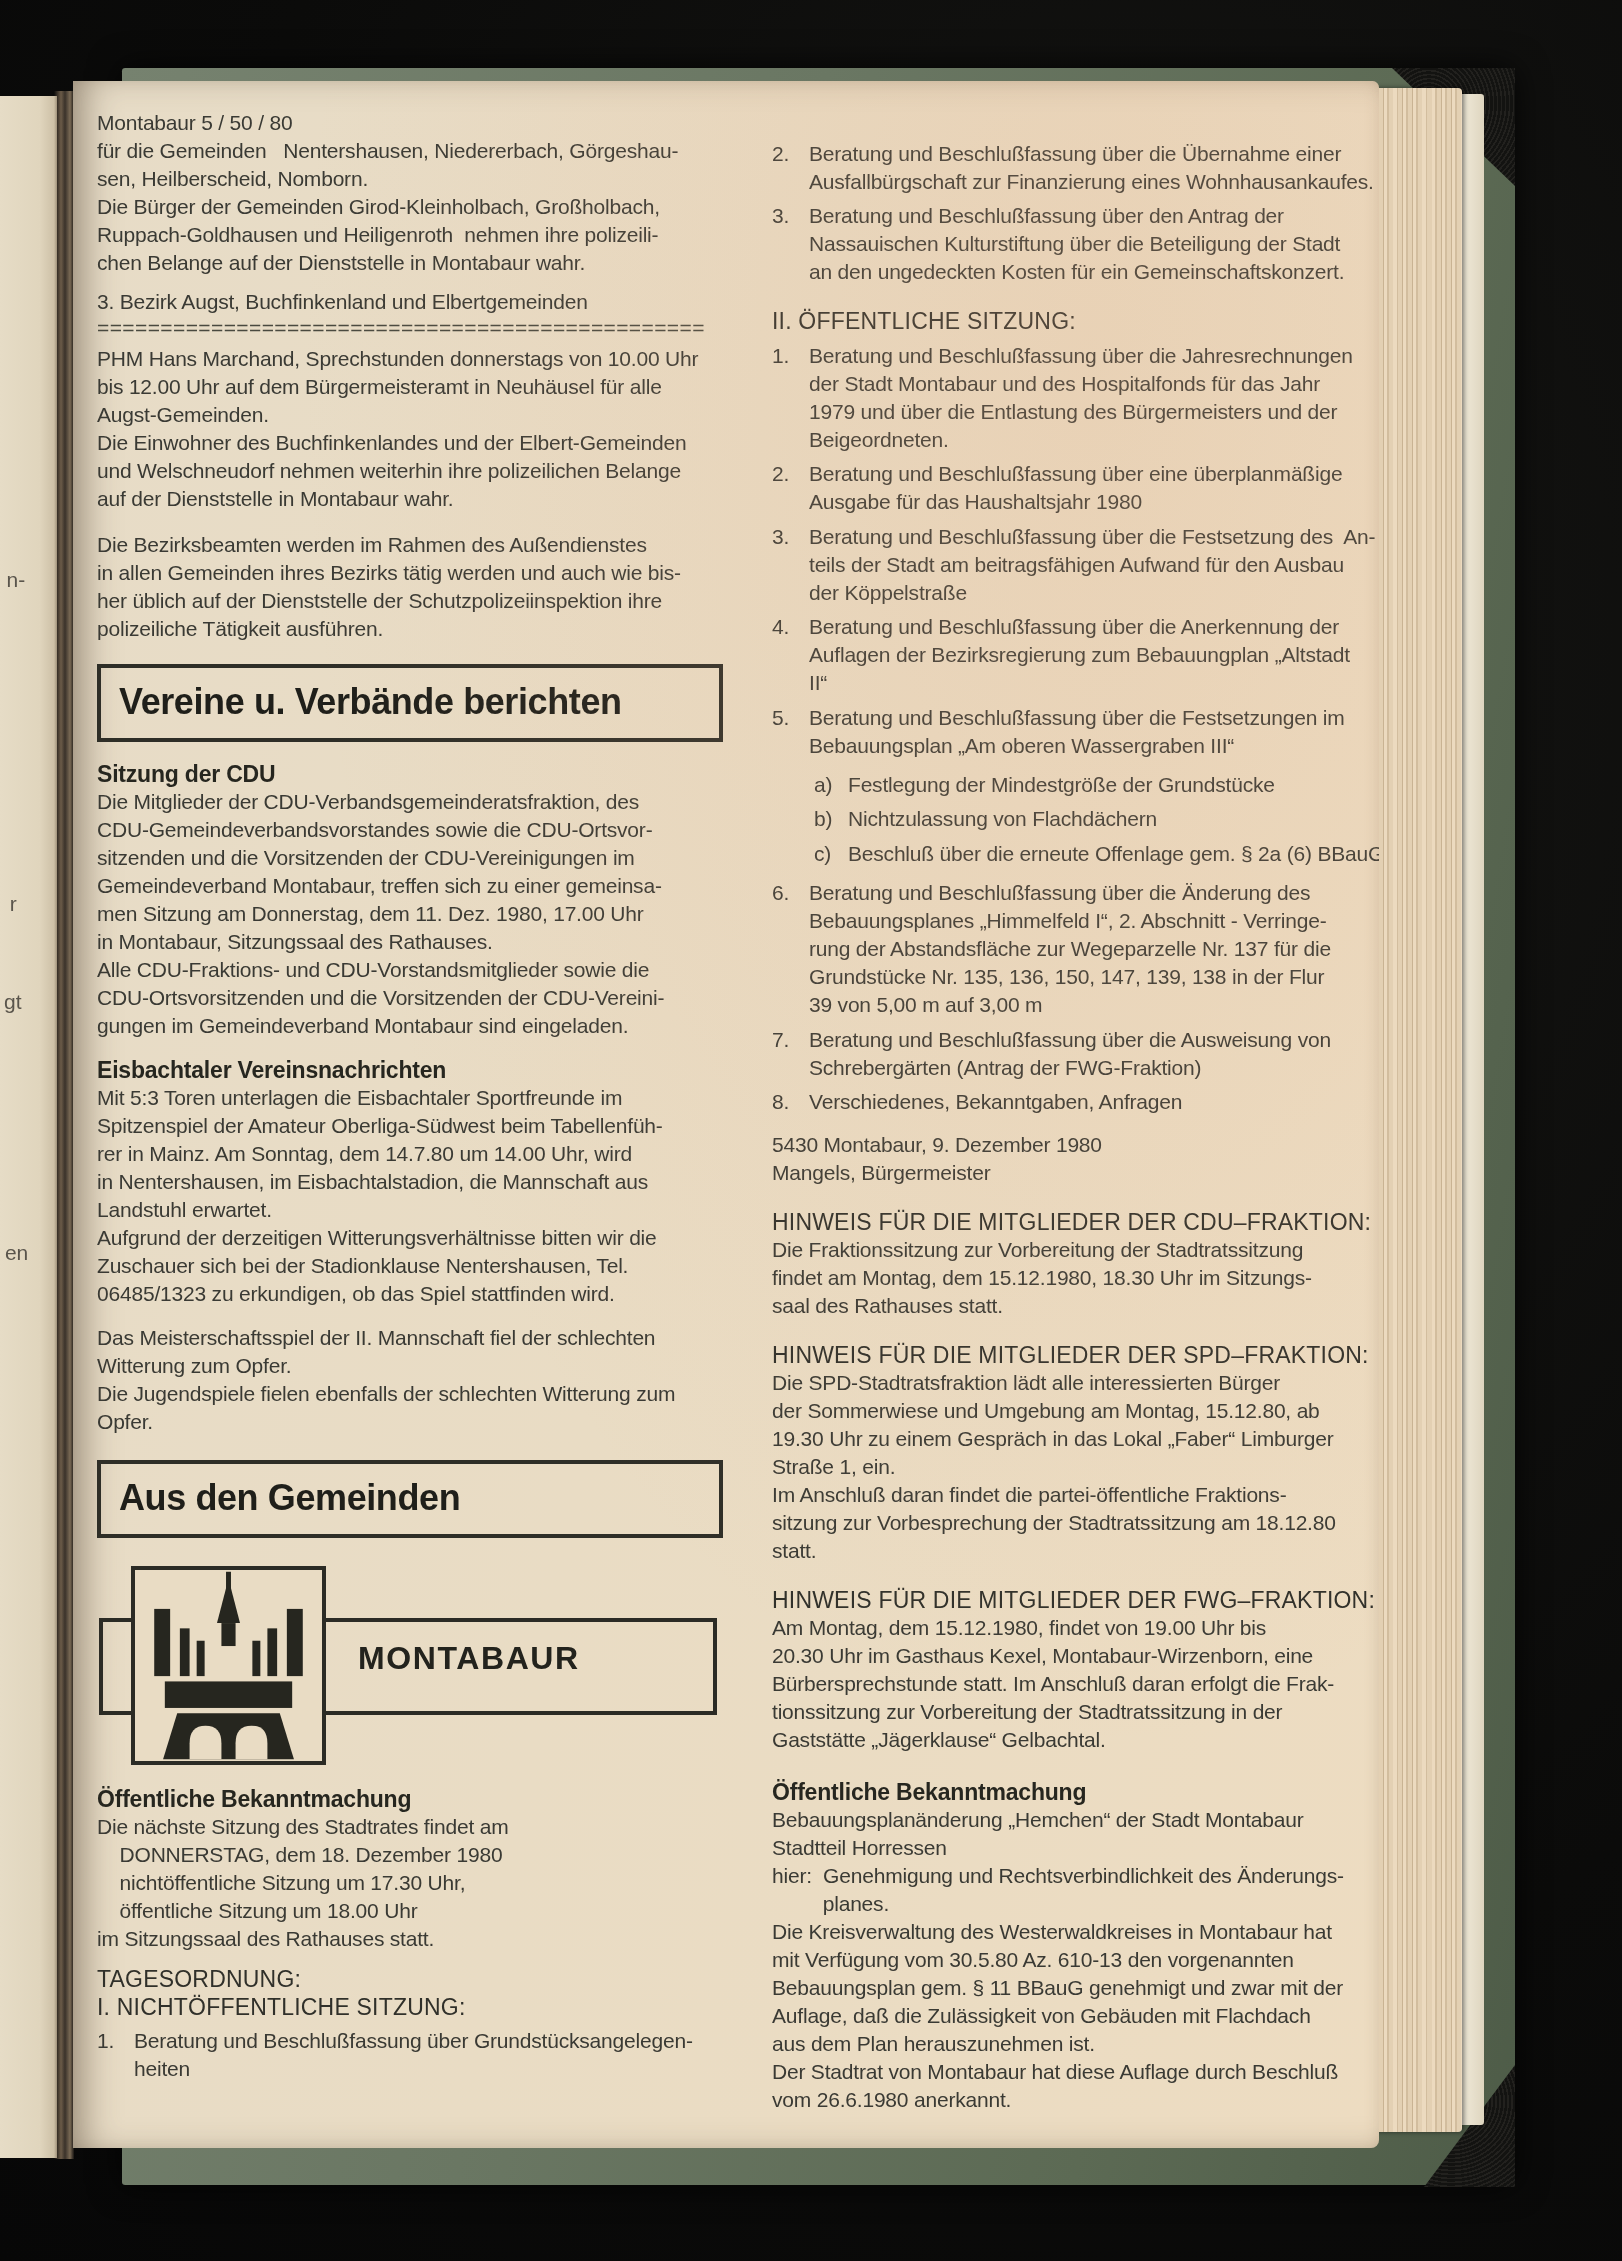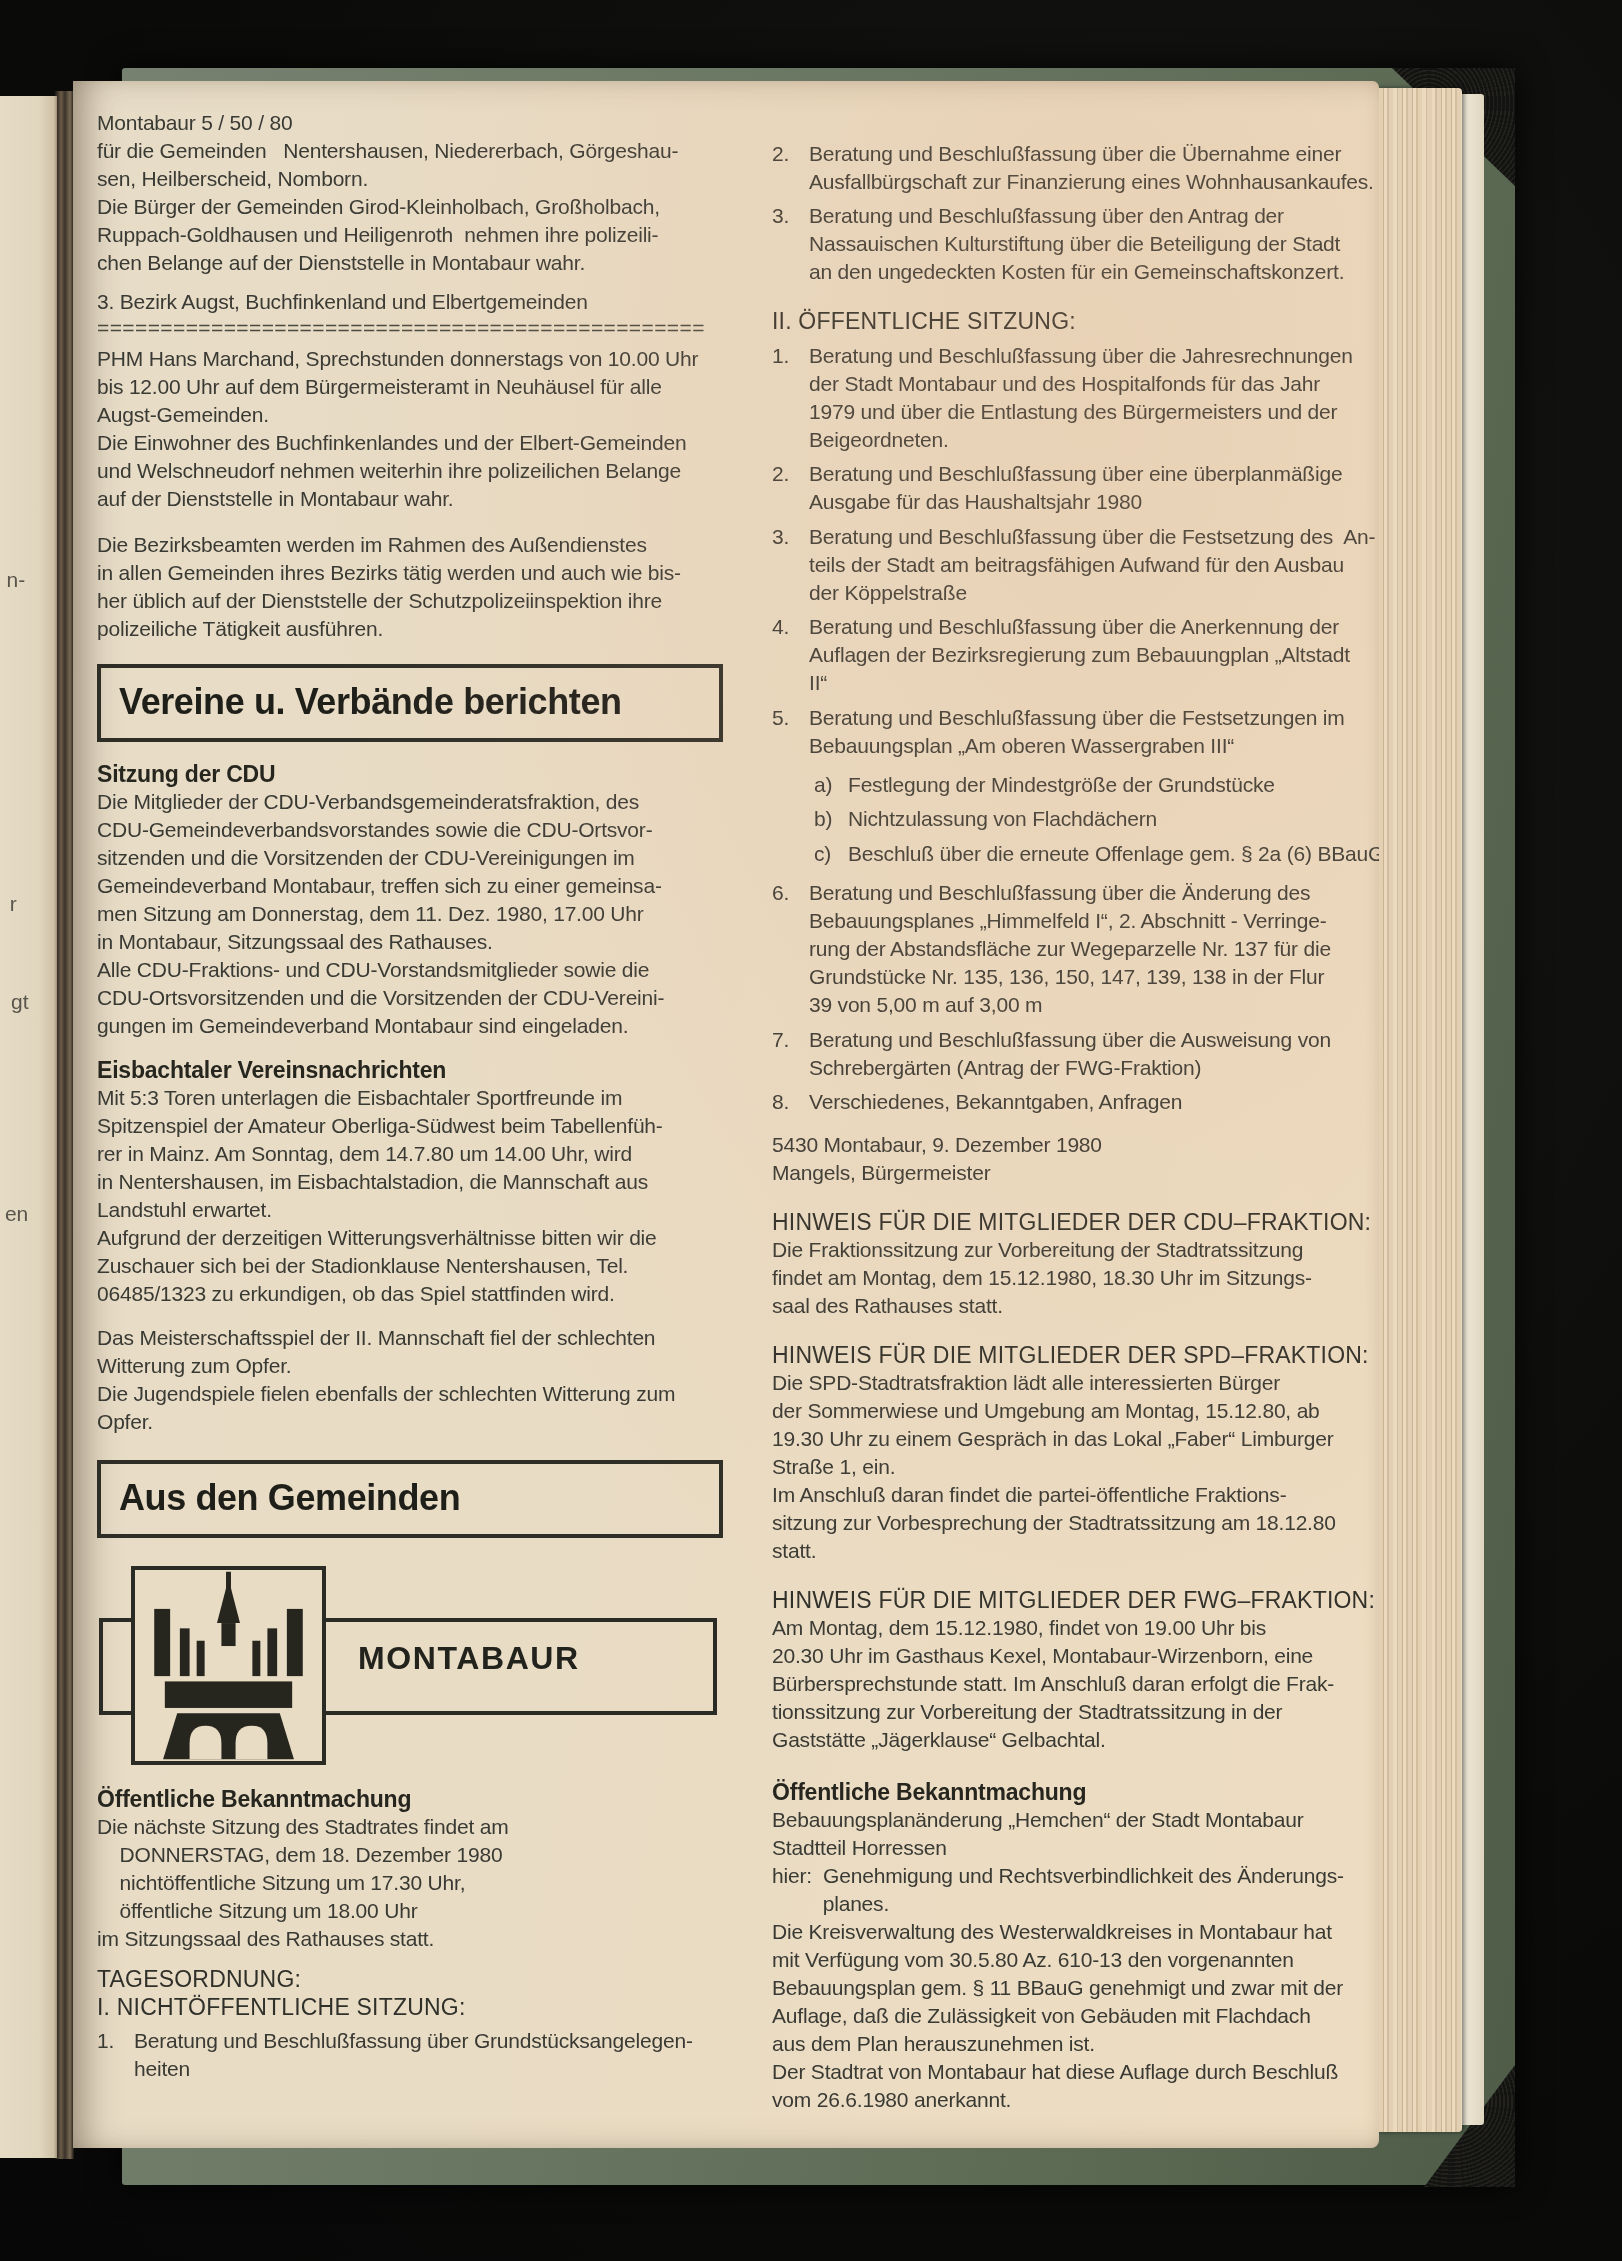--- a/index.html
+++ b/index.html
@@ -87,22 +87,22 @@
 
 <div class="cover"></div>
 <div class="corner tr"></div>
 <div class="corner br"></div>
 <div class="page-edge-white"></div>
 <div class="page-stack"></div>
 
 <div class="prev-page">
   <span class="frag" style="left:6.5px;top:472px">n-</span>
   <span class="frag" style="left:9.7px;top:796px">r</span>
-  <span class="frag" style="left:11px;top:894px">gt</span>
-  <span class="frag" style="left:4.9px;top:1106px">en</span>
+  <span class="frag" style="left:4px;top:894px">gt</span>
+  <span class="frag" style="left:4.9px;top:1145px">en</span>
 </div>
 <div class="gutter"></div>
 
 <div class="page">
 
   <div class="col col-left">
     <div class="blk pre masthead">Montabaur 5 / 50 / 80</div>
     <div class="blk pre">für die Gemeinden   Nentershausen, Niedererbach, Görgeshau-
 sen, Heilberscheid, Nomborn.
 Die Bürger der Gemeinden Girod-Kleinholbach, Großholbach,

